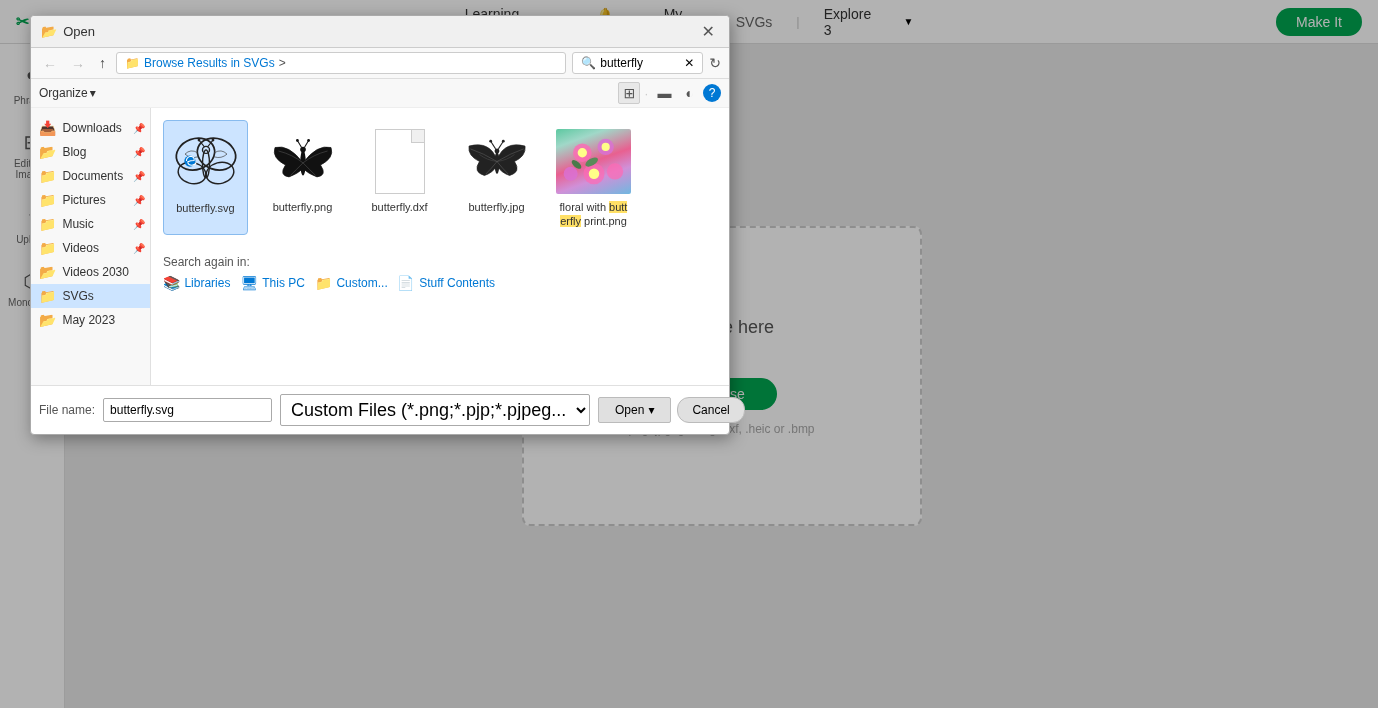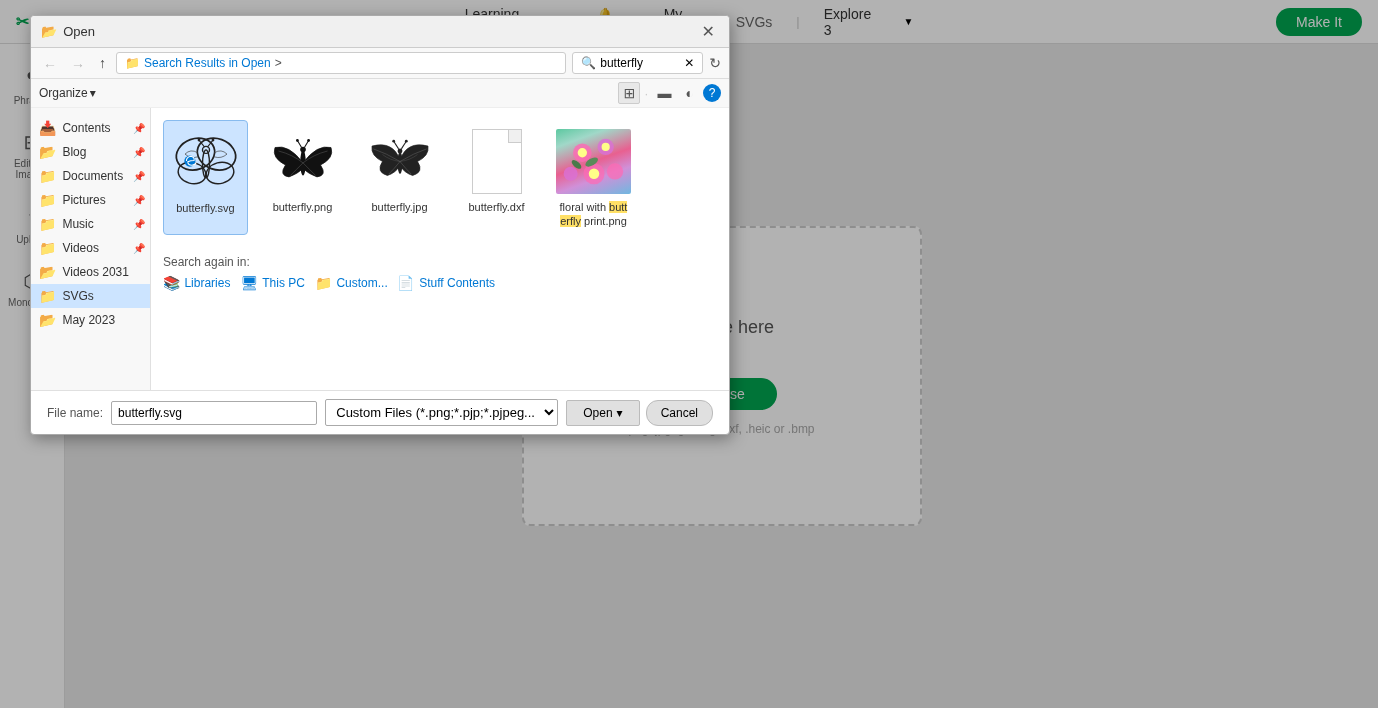--- a/index.html
+++ b/index.html
@@ -483,21 +483,21 @@
       cursor: pointer;
       text-decoration: none;
     }
     .search-again-icon {
       font-size: 14px;
     }
 
     
     .dialog-footer {
       border-top: 1px solid #e0e0e0;
-      padding: 8px 16px;
+      padding: 8px 8px;
       display: flex;
       align-items: center;
       gap: 8px;
     }
     .footer-label {
       font-size: 12px;
       color: #555;
       white-space: nowrap;
     }
     .footer-filename-input {
@@ -505,21 +505,21 @@
       border: 1px solid #aaa;
       border-radius: 2px;
       padding: 4px 6px;
       font-size: 12px;
       outline: none;
     }
     .footer-filetype {
       border: 1px solid #aaa;
       border-radius: 2px;
       padding: 4px 6px;
-      font-size: 13px;
+      font-size: 18px;
       background: #fff;
       cursor: pointer;
       white-space: nowrap;
     }
     .footer-actions {
       display: flex;
       gap: 6px;
     }
     .footer-open-btn {
       background: #e0e0e0;
@@ -619,21 +619,21 @@
     </div>
     <button class="dialog-close">✕</button>
   </div>
 
   <div class="dialog-addressbar">
     <button class="addr-nav-btn" disabled="">←</button>
     <button class="addr-nav-btn" disabled="">→</button>
     <button class="addr-nav-btn">↑</button>
     <div class="addr-path">
       <span>📁</span>
-      <span>Search Results in Open</span>
+      <span>Browse Results in SVGs</span>
       <span class="addr-path-arrow">&gt;</span>
     </div>
     <div class="addr-search">
       <span>🔍</span>
       <input type="text" value="butterfly" style="">
       <span>✕</span>
     </div>
     <button class="addr-refresh">↻</button>
   </div>
 
@@ -649,21 +649,21 @@
       <button class="view-btn">◐</button>
       <button class="help-btn">?</button>
     </div>
   </div>
 
   <div class="dialog-body">
 
     <div class="dialog-nav">
       <div class="nav-folder nav-folder-downloads">
         <span class="nav-folder-icon">📥</span>
-        <span>Contents</span>
+        <span>Downloads</span>
         <span class="nav-folder-pin">📌</span>
       </div>
       <div class="nav-folder nav-folder-blog">
         <span class="nav-folder-icon">📂</span>
         <span>Blog</span>
         <span class="nav-folder-pin">📌</span>
       </div>
       <div class="nav-folder nav-folder-docs">
         <span class="nav-folder-icon">📁</span>
         <span>Documents</span>
@@ -679,21 +679,21 @@
         <span>Music</span>
         <span class="nav-folder-pin">📌</span>
       </div>
       <div class="nav-folder nav-folder-videos">
         <span class="nav-folder-icon">📁</span>
         <span>Videos</span>
         <span class="nav-folder-pin">📌</span>
       </div>
       <div class="nav-folder nav-folder-videos23">
         <span class="nav-folder-icon">📂</span>
-        <span>Videos 2031</span>
+        <span>Videos 2030</span>
       </div>
       <div class="nav-folder nav-folder-svgs active">
         <span class="nav-folder-icon">📁</span>
         <span>SVGs</span>
       </div>
       <div class="nav-folder nav-folder-may">
         <span class="nav-folder-icon">📂</span>
         <span>May 2023</span>
       </div>
     </div>
@@ -747,20 +747,27 @@
               <line x1="52" y1="20" x2="58" y2="10" stroke="#111" stroke-width="1.5"></line>
               <circle cx="58" cy="10" r="2" fill="#111"></circle>
 
               <path d="M50,42 Q35,30 15,25" stroke="#555" stroke-width="0.8" fill="none"></path>
               <path d="M50,42 Q40,52 32,60" stroke="#555" stroke-width="0.8" fill="none"></path>
               <path d="M50,42 Q65,30 85,25" stroke="#555" stroke-width="0.8" fill="none"></path>
               <path d="M50,42 Q60,52 68,60" stroke="#555" stroke-width="0.8" fill="none"></path>
             </svg>
           </div>
           <span class="file-name">butterfly.png</span>
+        </div>
+
+        <div class="file-item">
+          <div class="file-thumb">
+            <div class="file-thumb-blank"></div>
+          </div>
+          <span class="file-name">butterfly.dxf</span>
         </div>
 
         <div class="file-item">
           <div class="file-thumb">
             <svg viewBox="0 0 100 80" xmlns="http://www.w3.org/2000/svg">
 
               <path d="M50,38 Q40,10 10,18 Q8,32 25,40 Q15,55 32,60 Q44,56 50,46" fill="#222" stroke="#222" stroke-width="1"></path>
 
               <path d="M50,38 Q60,10 90,18 Q92,32 75,40 Q85,55 68,60 Q56,56 50,46" fill="#222" stroke="#222" stroke-width="1"></path>
 
@@ -775,27 +782,20 @@
 
               <path d="M50,40 Q30,28 12,22" stroke="#666" stroke-width="0.7" fill="none"></path>
               <path d="M50,40 Q42,50 34,58" stroke="#666" stroke-width="0.7" fill="none"></path>
               <path d="M50,40 Q70,28 88,22" stroke="#666" stroke-width="0.7" fill="none"></path>
               <path d="M50,40 Q58,50 66,58" stroke="#666" stroke-width="0.7" fill="none"></path>
               <path d="M25,30 Q35,38 50,40" stroke="#666" stroke-width="0.5" fill="none"></path>
               <path d="M75,30 Q65,38 50,40" stroke="#666" stroke-width="0.5" fill="none"></path>
             </svg>
           </div>
           <span class="file-name">butterfly.jpg</span>
-        </div>
-
-        <div class="file-item">
-          <div class="file-thumb">
-            <div class="file-thumb-blank"></div>
-          </div>
-          <span class="file-name">butterfly.dxf</span>
         </div>
 
         <div class="file-item">
           <div class="file-thumb">
             <div class="floral-thumb">
               <svg viewBox="0 0 60 55" width="60" height="55" xmlns="http://www.w3.org/2000/svg">
 
                 <circle cx="20" cy="20" r="8" fill="#ff69b4" opacity="0.8"></circle>
                 <circle cx="20" cy="20" r="4" fill="#ffff88"></circle>
                 <circle cx="40" cy="15" r="7" fill="#da70d6" opacity="0.8"></circle>

